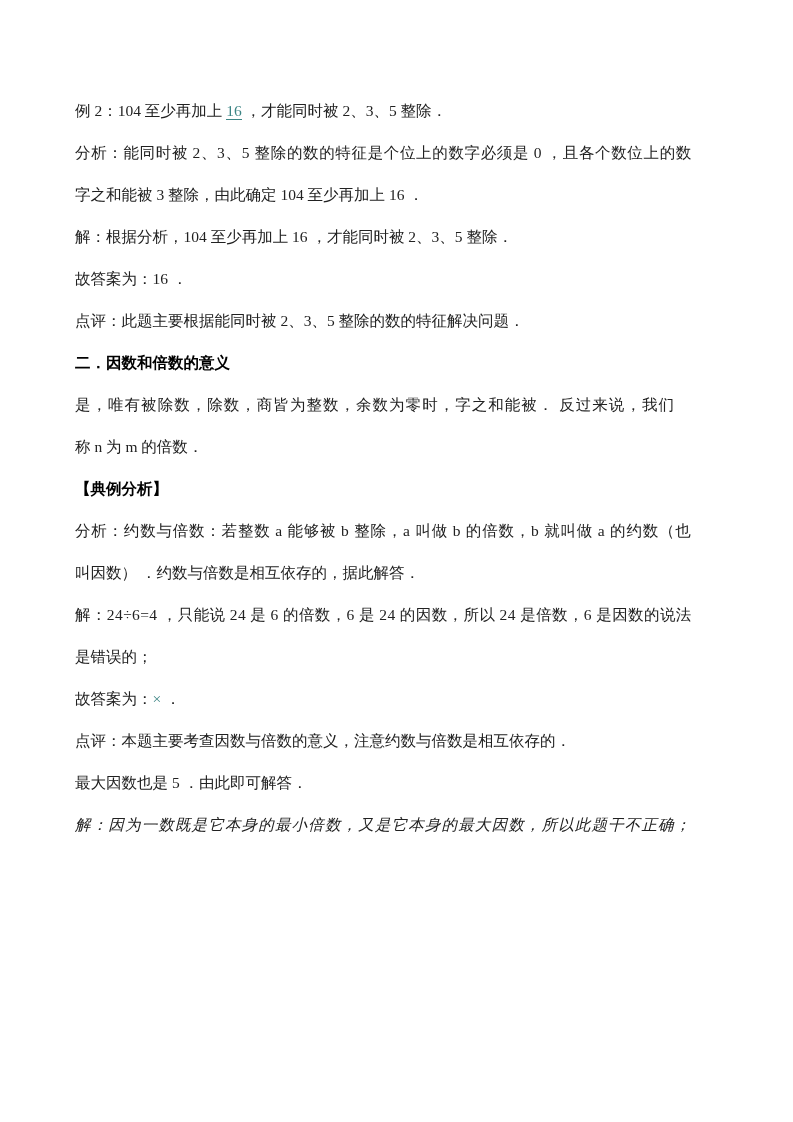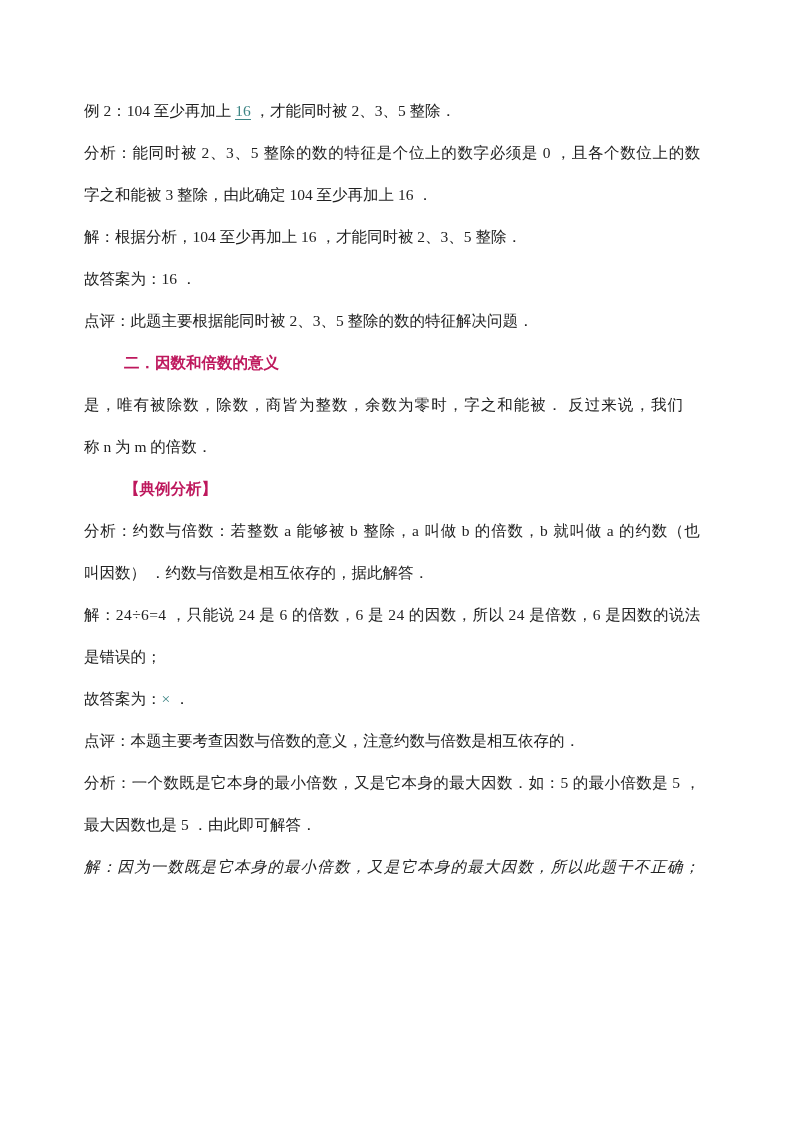--- a/index.html
+++ b/index.html
@@ -10,36 +10,35 @@
   .page {
     position: relative;
     width: 793px;
     height: 1122px;
     background: #ffffff;
     overflow: hidden;
     font-family: "Liberation Serif", "DejaVu Serif", serif;
   }
   .doc {
     position: absolute;
-    left: 84px;
+    left: 75px;
     top: 90px;
     width: 618px;
   }
   .line {
     height: 42px;
     line-height: 42px;
     font-size: 15.5px;
     color: #212121;
     white-space: nowrap;
     overflow: visible;
   }
   .line.heading .lt {
     font-weight: bold;
-    color: #be185d;
-    margin-left: 40px;
+    color: #000000;
   }
   .ans {
     color: #3d8585;
   }
   .ans.u {
     border-bottom: 1px solid #3d8585;
     padding-bottom: 0px;
   }
   .lt {
     display: inline-block;
@@ -59,17 +58,16 @@
       <div class="line heading"><span class="lt"><span>二．因数和倍数的意义</span></span></div>
       <div class="line justify"><span class="lt" style="letter-spacing: 1.03px;"><span>是，唯有被除数，除数，商皆为整数，余数为零时，字之和能被．  反过来说，我们</span></span></div>
       <div class="line"><span class="lt"><span>称 n 为 m 的倍数．</span></span></div>
       <div class="line heading"><span class="lt"><span>【典例分析】</span></span></div>
       <div class="line justify"><span class="lt" style="letter-spacing: 0.79px;"><span>分析：约数与倍数：若整数 a 能够被 b 整除，a 叫做 b 的倍数，b 就叫做 a 的约数（也</span></span></div>
       <div class="line"><span class="lt"><span>叫因数） ．约数与倍数是相互依存的，据此解答．</span></span></div>
       <div class="line justify"><span class="lt" style="letter-spacing: 0.41px;"><span>解：24÷6=4 ，只能说 24 是 6 的倍数，6 是 24 的因数，所以 24 是倍数，6 是因数的说法</span></span></div>
       <div class="line"><span class="lt"><span>是错误的；</span></span></div>
       <div class="line"><span class="lt"><span>故答案为：</span><span class="ans">×</span><span> ．</span></span></div>
       <div class="line"><span class="lt"><span>点评：本题主要考查因数与倍数的意义，注意约数与倍数是相互依存的．</span></span></div>
-      <div class="line justify"><span class="lt" style="letter-spacing: 0.38px;"><span>分析：一个数既是它本身的最小倍数，又是它本身的最大因数．如：5 的最小倍数是 5 ，</span></span></div>
       <div class="line"><span class="lt"><span>最大因数也是 5 ．由此即可解答．</span></span></div>
       <div class="line justify"><span class="lt" style="letter-spacing: 1.16px; font-style: italic;"><span>解：因为一数既是它本身的最小倍数，又是它本身的最大因数，所以此题干不正确；</span></span></div>
     </div>
 </div>
 
 </body></html>

